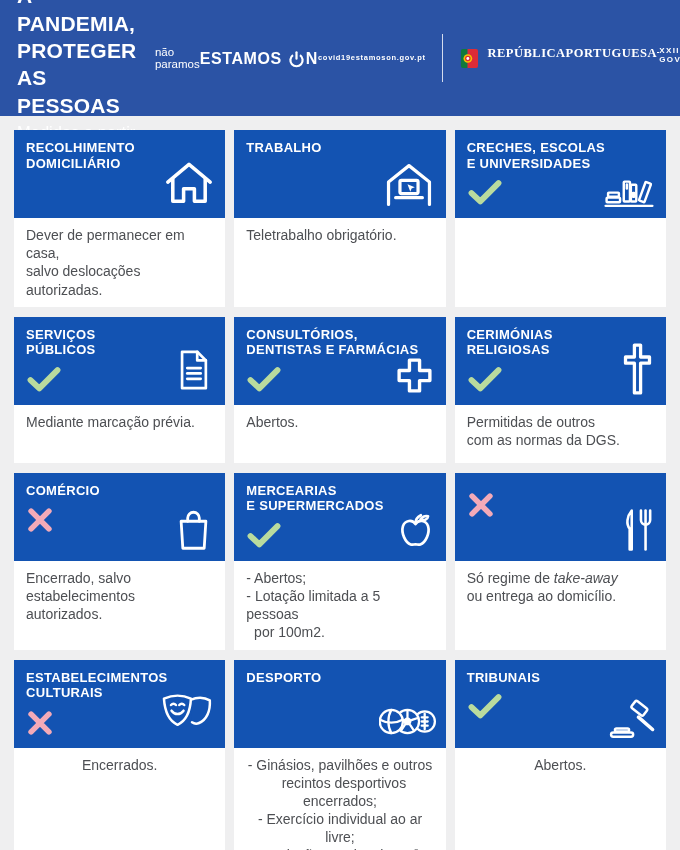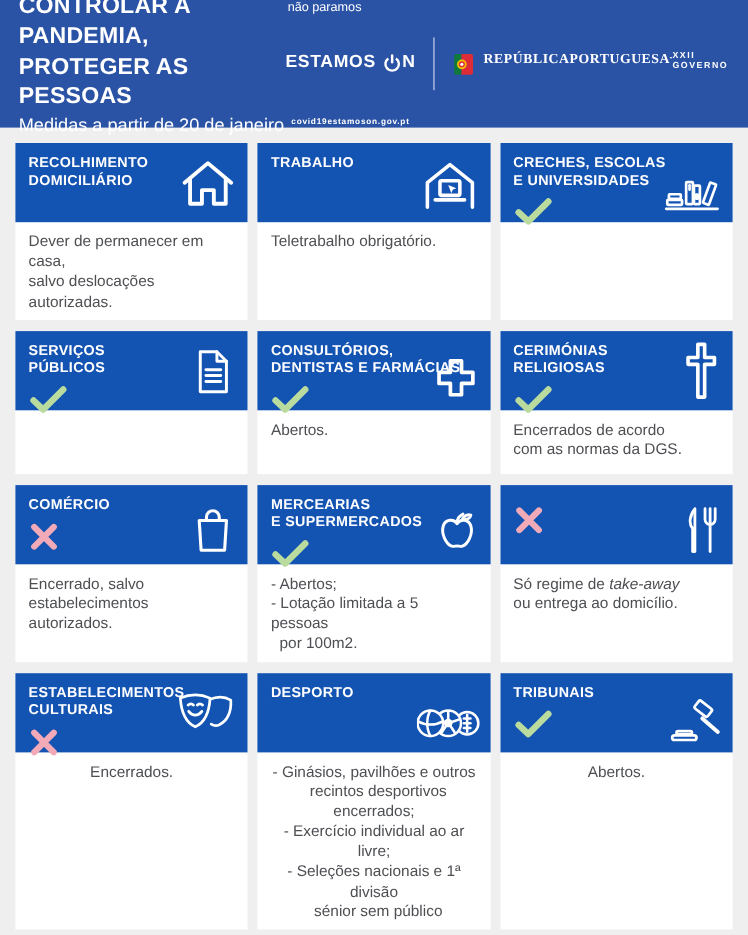--- a/index.html
+++ b/index.html
@@ -6,36 +6,36 @@
   html,body { background:#e4e4e6; }
   body { font-family:"Liberation Sans", sans-serif; }
   .page { width:680px; height:850px; background:var(--page-bg,#efeff0); overflow:hidden; position:relative; }
 
   
   .banner { background:var(--banner-blue,#2b53a5); height:116px; display:flex; align-items:center;
             padding:0 18px 0 17px; color:#fff; }
   .banner-title { font-size:21px; font-weight:bold; line-height:1.3; letter-spacing:0.2px; white-space:pre-line; }
   .banner-sub { font-size:16.5px; font-weight:normal; margin-top:4px; }
   .banner-right { margin-left:auto; display:flex; align-items:center; gap:16px; }
-  .estamos { display:flex; flex-direction:column;gap:33px; }
+  .estamos { display:flex; flex-direction:row; }
   .estamos-tagline { font-size:11.5px; font-weight:normal; margin-left:2px; }
   .estamos-brand { font-size:16px; font-weight:bold; letter-spacing:0.6px; display:flex; align-items:center; margin-top:1px;justify-content:center; }
   .estamos-brand svg { margin:2px 1px 0 6px; }
   .estamos-url { font-size:7.5px; font-weight:bold; letter-spacing:0.7px; margin-top:7px; text-align:center; }
   .logo-divider { width:1px; height:48px; background:rgba(255,255,255,0.8); }
   .republica { display:flex; align-items:flex-start; gap:8px; }
   .rep-col { display:flex; flex-direction:row; }
   .rep-name { font-family:"Liberation Serif", serif; font-weight:bold; font-size:12.5px; line-height:1.2; letter-spacing:0.5px; }
   .rep-rule { border:0; border-top:1px solid #fff; margin:6px 0 5px; width:100%; }
   .rep-gov { font-size:8px; font-weight:bold; letter-spacing:1.4px; }
 
   
   .grid { display:grid; grid-template-columns:repeat(3,1fr); gap:10px 9px; padding:0 14px; margin-top:14px; }
   .card { background:#fff; display:flex; flex-direction:column; }
-  .card-header { background:var(--card-blue,#1353b2); color:#fff; position:relative; height:72px; padding:10px 12px; }
+  .card-header { background:var(--card-blue,#1353b2); color:#fff; position:relative; height:88px; padding:10px 12px; }
   .card-title { font-size:13px; font-weight:bold; line-height:1.2; letter-spacing:0.3px; white-space:pre-line; }
   .status-mark { display:block; margin-top:8px; }
   .card-icon { position:absolute; right:9px; bottom:7px; line-height:0; }
   .card-icon.mid { bottom:10px; }
   .card-body { flex:1; padding:8px 12px; font-size:14px; line-height:1.3; color:var(--body-text,#4d4f53); white-space:pre-wrap;border-radius:18px; }
   .r1 .card-body { min-height:56px; }
   .r2 .card-body { min-height:58px; }
   .r3 .card-body { min-height:64px; }
   .r4 .card-body { min-height:104px;text-align:center; }
   .card-body em { font-style:italic; }
@@ -160,20 +160,21 @@
         <span class="card-icon mid">
           <svg class="icon-svg" viewBox="0 0 24 26" width="46" height="50" stroke-width="1.4">
             <path d="M6.3 3.5 H14.2 L18.7 8 V22.5 H6.3 Z"></path>
             <path d="M14.2 3.5 V8 H18.7"></path>
             <line x1="9" y1="12" x2="16" y2="12"></line>
             <line x1="9" y1="14.8" x2="16" y2="14.8"></line>
             <line x1="9" y1="17.6" x2="16" y2="17.6"></line>
           </svg>
         </span>
       </div>
+      <div class="card-body">Mediante marcação prévia.</div>
     </div>
 
     <div class="card r2">
       <div class="card-header">
         <div class="card-title">CONSULTÓRIOS,
 DENTISTAS E FARMÁCIAS</div>
         <span class="status-mark">
           <svg viewBox="0 0 30 23" width="36" height="27">
               <path d="M3.5 12 L11 19 L26.5 3.5" fill="none" stroke="var(--check-green,#b9db9e)" stroke-width="5" stroke-linecap="round" stroke-linejoin="round"></path>
             </svg>
@@ -195,21 +196,21 @@
           <svg viewBox="0 0 30 23" width="36" height="27">
               <path d="M3.5 12 L11 19 L26.5 3.5" fill="none" stroke="var(--check-green,#b9db9e)" stroke-width="5" stroke-linecap="round" stroke-linejoin="round"></path>
             </svg>
         </span>
         <span class="card-icon">
           <svg class="icon-svg" viewBox="0 0 20 30" width="39" height="58" stroke-width="1.7">
             <path d="M8.4 2.6 H11.6 V8.8 H16.2 V12 H11.6 V27.4 H8.4 V12 H3.8 V8.8 H8.4 Z"></path>
           </svg>
         </span>
       </div>
-      <div class="card-body">Encerrados de acordo
+      <div class="card-body">Permitidas de outros
 com as normas da DGS.</div>
     </div>
 
     <div class="card r3">
       <div class="card-header">
         <div class="card-title">COMÉRCIO</div>
         <span class="status-mark">
           <svg viewBox="0 0 23 23" width="28" height="28">
               <path d="M4.2 4.2 L18.8 18.8 M18.8 4.2 L4.2 18.8" fill="none" stroke="var(--cross-pink,#f3aab8)" stroke-width="4.6" stroke-linecap="round"></path>
             </svg>

